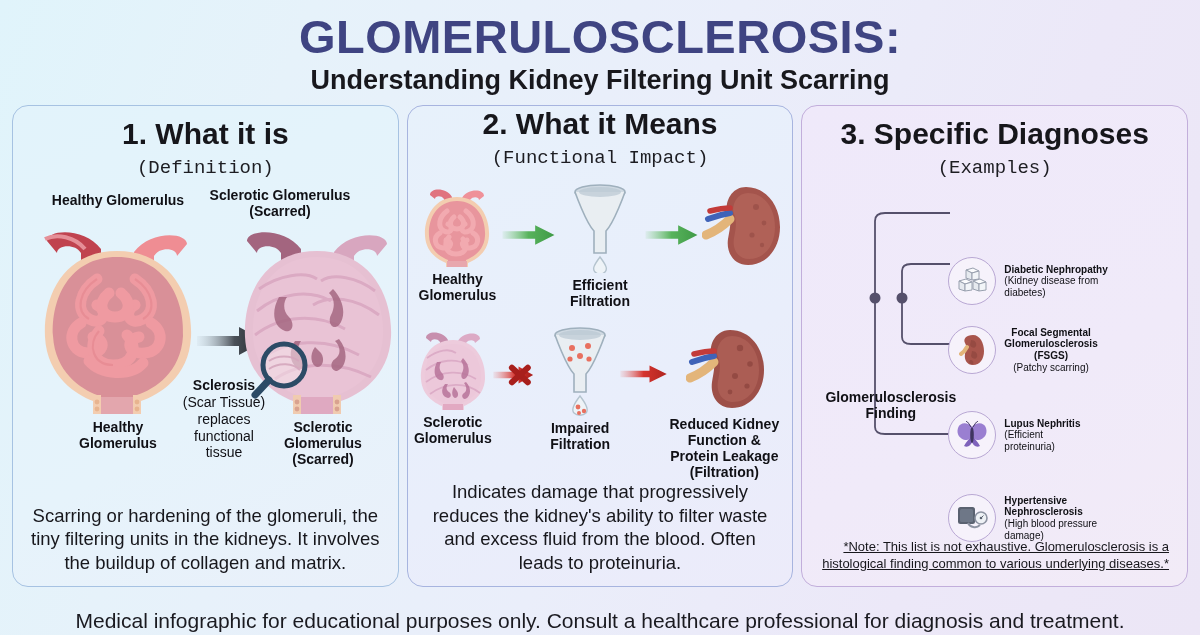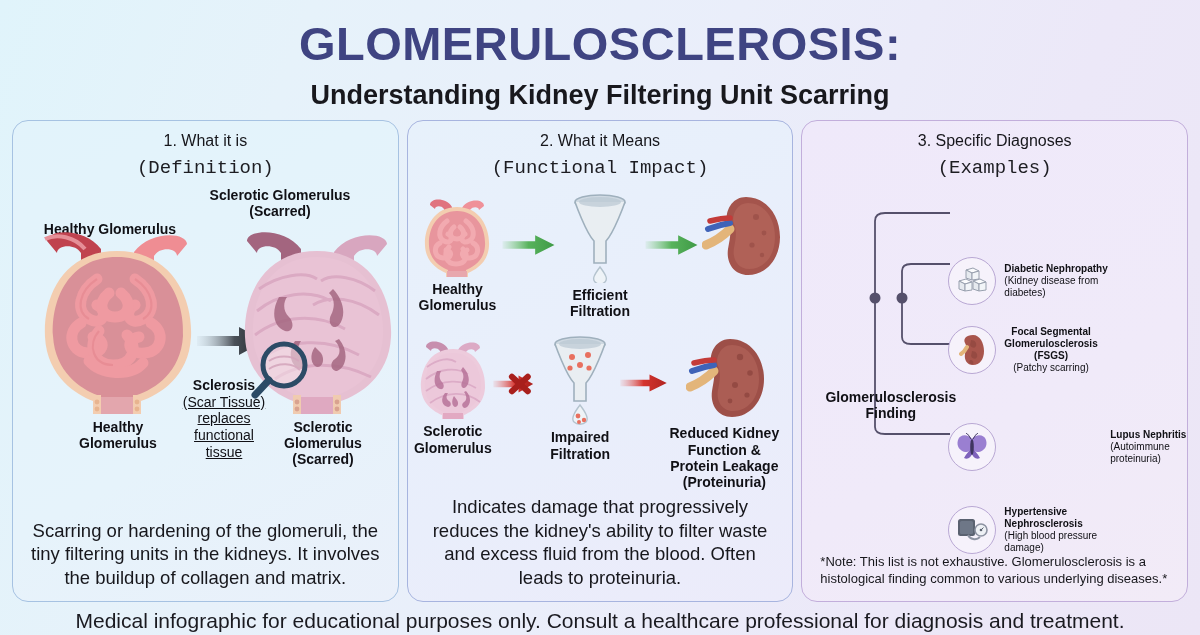--- a/index.html
+++ b/index.html
@@ -7,34 +7,34 @@
   body {
     width: 1200px;
     height: 635px;
     overflow: hidden;
     font-family: "Liberation Sans", sans-serif;
     background: linear-gradient(110deg, #e0f4fb 0%, #e6f2fa 22%, #eaeefa 52%, #ece8f8 78%, #ece6f6 100%);
     position: relative;
   }
 
   
-  #header { width: 1200px; padding-top: 19px; text-align: center; }
+  #header { width: 1200px; padding-top: 12px; text-align: center; }
   #title {
     font-size: 47px;
     font-weight: bold;
     letter-spacing: 0.5px;
     color: #3f4482;
     line-height: 1.05;
     font-family: "Liberation Sans", sans-serif;
   }
   #subtitle {
     font-size: 27px;
     font-weight: bold;
     color: #18181d;
-    margin-top: 12px;
+    margin-top: 4px;
     line-height: 1.15;
   }
 
   
   #panels {
     display: flex;
     gap: 8px;
     padding: 9px 12px 0 12px;
     align-items: stretch;
   }
@@ -46,43 +46,44 @@
     position: relative;
     overflow: hidden;
     display: flex;
     flex-direction: column;
   }
   .panel.p1 { background: linear-gradient(150deg,#e2f3fb 0%, #e6f3fb 60%, #eaf0fa 100%); border-color:#a6c2e2; }
   .panel.p2 { background: linear-gradient(150deg,#e7f1fb 0%, #e9eefb 60%, #ecebfa 100%); border-color:#a7b4df;justify-content:flex-end; }
   .panel.p3 { background: linear-gradient(150deg,#efe9fa 0%, #f0eaf9 60%, #f2ebf7 100%); border-color:#c2aedb; }
 
   .panel-head { text-align: center; padding-top: 11px; }
-  .panel-head .h { font-size: 16px; font-weight: normal; color: #16161b; line-height:1.1;}
+  .panel-head .h { font-size: 30px; font-weight: bold; color: #16161b; line-height:1.1;}
   .panel-head .sub { font-size: 19px; color: #1d1d22; margin-top: 8px; line-height:1.1;font-family:Liberation Mono, monospace;}
 
   .panel-body { flex: 1; position: relative; }
 
   .panel-desc {
     font-size: 18.5px;
     color: #17171c;
     text-align: center;
     line-height: 1.27;
     padding: 0 16px 12px 16px;
   }
   .panel-note {
     font-size: 13px;
     color: #17171c;
-    text-align: left;
+    text-align: right;
     line-height: 1.3;
     padding: 0 18px 14px 18px;
+    text-decoration: underline;
   }
 
   
   .lbl { font-size: 14px; font-weight: bold; color: #101015; text-align:center; line-height:1.15; }
-  .lbl .light { font-weight: normal; text-decoration: underline; }
+  .lbl .light { font-weight: normal; }
 
   .abs { position: absolute; }
 
   
   .row2 { display:flex; align-items:flex-start; justify-content:space-around; padding: 0 6px; }
   .cell2 { width: 118px; display:flex; flex-direction:column; align-items:center; }
   .cap2 { font-size: 14px; font-weight:bold; text-align:center; color:#101015; line-height:1.16; margin-top: 4px; }
 
   
   .diag-row { display:flex; align-items:center; gap: 8px; }
@@ -114,21 +115,21 @@
 <div id="panels">
 
   <div class="panel p1">
     <div class="panel-head">
       <div class="h">1. What it is</div>
       <div class="sub">(Definition)</div>
     </div>
 
     <div class="panel-body">
 
-      <div class="abs lbl" style="left:12px; top:13px; width:170px;margin-top:29px;">Healthy Glomerulus</div>
+      <div class="abs lbl" style="left:20px; top:13px; width:170px;">Healthy Glomerulus</div>
       <div class="abs lbl" style="left:177px; top:8px; width:180px;">
         <div>Sclerotic Glomerulus</div>
         <div>(Scarred)</div>
       </div>
 
       <svg class="abs" style="left:22px; top:40px;" width="165" height="195" viewBox="0 0 165 195">
 
         <path d="M12 22 C12 10 50 8 66 30 L66 58 L46 58 L46 34 C40 24 22 26 22 34 Z" fill="#c0434f"></path>
         <path d="M10 20 C22 14 40 18 50 30" stroke="#e58f97" stroke-width="4" fill="none"></path>
         <path d="M152 25 C152 13 115 11 99 33 L99 58 L119 58 L119 37 C125 27 142 29 142 37 Z" fill="#ef8d93"></path>
@@ -413,21 +414,21 @@
               <circle cx="44" cy="66" r="2.4"></circle>
             </g>
             <path d="M4 52 C14 48 22 42 28 36" stroke="#e3b57a" stroke-width="9" fill="none" stroke-linecap="round"></path>
             <path d="M6 36 C14 33 22 31 28 30" stroke="#3f63b8" stroke-width="6" fill="none" stroke-linecap="round"></path>
             <path d="M8 28 C16 26 23 25 28 25" stroke="#c33b39" stroke-width="5.5" fill="none" stroke-linecap="round"></path>
           </svg>
           <div class="cap2" style="width:130px; margin-left:-6px;">
             <div>Reduced Kidney</div>
             <div>Function &amp;</div>
             <div>Protein Leakage</div>
-            <div>(Proteinuria)</div>
+            <div>(Filtration)</div>
           </div>
         </div>
       </div>
     </div>
 
     <div class="panel-desc">Indicates damage that progressively reduces the kidney's ability to filter waste and excess fluid from the blood. Often leads to proteinuria.</div>
   </div>
 
   <div class="panel p3">
     <div class="panel-head">
@@ -495,40 +496,40 @@
           </svg>
         </div>
         <div class="diag-txt">
           <b>Focal Segmental</b>
           <b>Glomerulosclerosis</b>
           <b>(FSGS)</b>
           <span>(Patchy scarring)</span>
         </div>
       </div>
 
-      <div class="abs diag-row" style="left:146px; top:244px; width:238px;justify-content:space-between;">
+      <div class="abs diag-row" style="left:146px; top:232px; width:238px;">
         <div class="diag-circle">
           <svg width="32" height="28" viewBox="0 0 32 28">
             <path d="M16 6 C12 1 4 1 2 7 C0 13 4 18 9 19 C12 19.6 15 17 16 14 Z" fill="#9a7fd1"></path>
             <path d="M16 6 C20 1 28 1 30 7 C32 13 28 18 23 19 C20 19.6 17 17 16 14 Z" fill="#9a7fd1"></path>
             <path d="M16 14 C14 17 10 21 8 25 C12 27 15 24 16 21 Z" fill="#7e62bb"></path>
             <path d="M16 14 C18 17 22 21 24 25 C20 27 17 24 16 21 Z" fill="#7e62bb"></path>
             <ellipse cx="16" cy="14" rx="1.8" ry="8" fill="#3f3560"></ellipse>
             <path d="M15 6 C13 3 12 1 10 0" stroke="#3f3560" stroke-width="1" fill="none"></path>
             <path d="M17 6 C19 3 20 1 22 0" stroke="#3f3560" stroke-width="1" fill="none"></path>
           </svg>
         </div>
         <div class="diag-txt">
           <b>Lupus Nephritis</b>
-          <span>(Autoimmune</span>
+          <span>(Efficient</span>
           <span>proteinuria)</span>
         </div>
       </div>
 
-      <div class="abs diag-row" style="left:146px; top:327px; width:238px;">
+      <div class="abs diag-row" style="left:146px; top:315px; width:238px;">
         <div class="diag-circle">
           <svg width="32" height="30" viewBox="0 0 32 30">
             <rect x="2" y="4" width="17" height="17" rx="2.5" fill="#5a6270"></rect>
             <rect x="4" y="6" width="13" height="13" rx="1.5" fill="#6e7787"></rect>
             <path d="M12 20 C14 24 20 26 24 22" stroke="#8d93a2" stroke-width="2" fill="none"></path>
             <circle cx="25" cy="15" r="6" fill="#eef1f5" stroke="#8d93a2" stroke-width="1.6"></circle>
             <circle cx="25" cy="15" r="1.3" fill="#5a6270"></circle>
             <line x1="25" y1="15" x2="27.5" y2="12.5" stroke="#5a6270" stroke-width="1"></line>
           </svg>
         </div>

